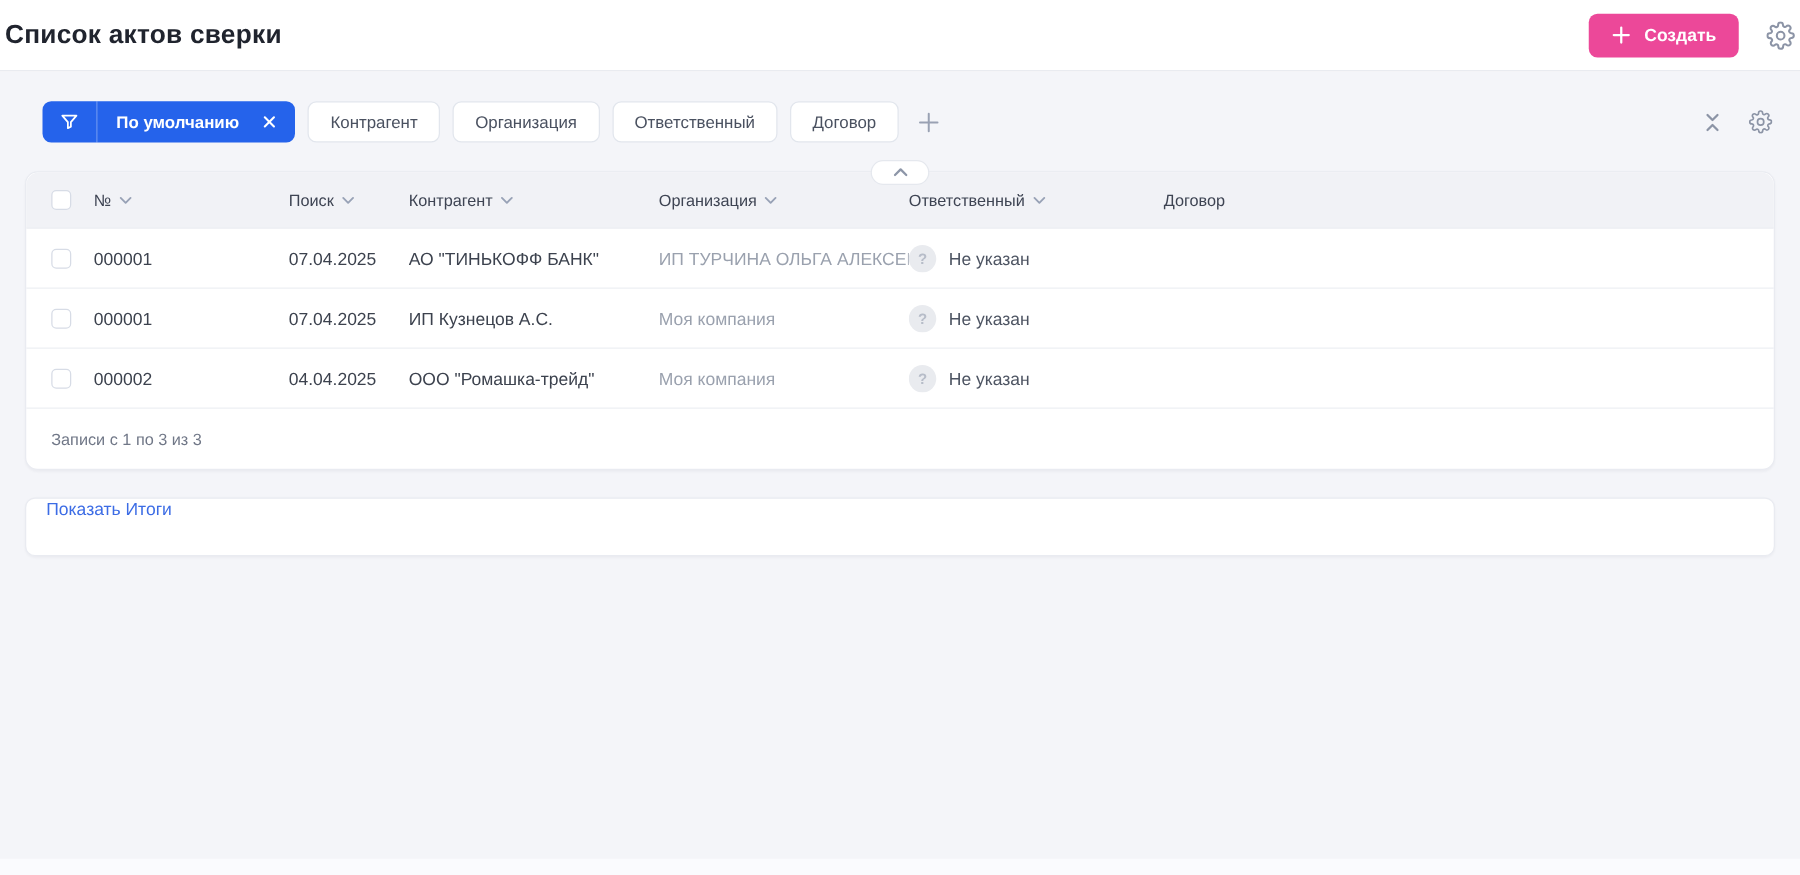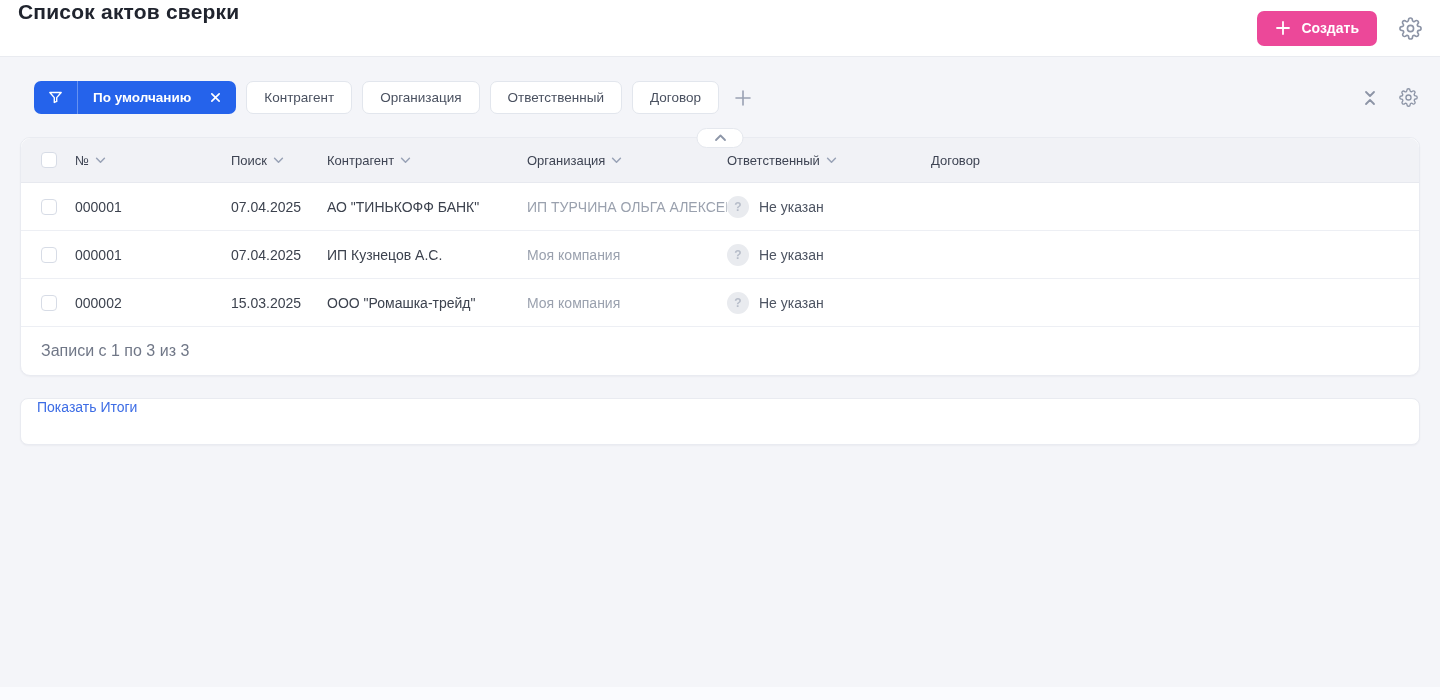--- a/index.html
+++ b/index.html
@@ -6,22 +6,22 @@
   html,body { width:1440px; height:700px; overflow:hidden; }
   body {
     font-family:"Liberation Sans","DejaVu Sans",sans-serif;
     background:#f4f5f9;
     color:#3c424e;
   }
 
   
   .app-header {
     height:57px; background:#ffffff; border-bottom:1px solid #e9ebf0;
-    display:flex; justify-content:space-between;
-    padding:0 18px;
+    display:flex; align-items:center; justify-content:space-between;
+    padding:0 4px;
   }
   .page-title { font-size:21px; font-weight:700; color:#20242e; letter-spacing:.2px; }
   .header-right { display:flex; align-items:center; gap:22px; }
   .create-btn {
     display:flex; align-items:center; gap:10px;
     background:#ec4899; color:#ffffff; border:none; cursor:pointer;
     height:35px; padding:0 18px; border-radius:7px;
     font-size:14px; font-weight:600; font-family:inherit;
   }
   .create-btn svg { display:block; }
@@ -88,21 +88,21 @@
     display:flex; align-items:center; justify-content:center;
     color:#b7bdc9; font-size:12px; font-weight:700;
   }
   .resp-name { color:#4d5462; }
   .checkbox {
     width:16px; height:16px; border:1px solid #d7dce6; border-radius:4px;
     background:#fff; cursor:pointer;
   }
   .tfooter {
     height:48px; display:flex; align-items:center; padding-left:20px;
-    font-size:16px; color:#707787;
+    font-size:13px; color:#707787;
   }
 
   
   .totals-card {
     margin:22px 20px 0 20px; height:47px;
     background:#fff; border:1px solid #e9ebf1; border-radius:8px;
     display:flex; align-items:flex-start; padding:0 16px;
     box-shadow:0 1px 2px rgba(16,24,40,.04);
   }
   .totals-link { color:#3c6ce5; font-size:14px; text-decoration:none; cursor:pointer; }
@@ -277,21 +277,21 @@
       <span class="resp-name">Не указан</span>
     </div>
     <div class="cell"></div>
   </div>
 
   <div class="tgrid trow">
     <div>
         <div class="checkbox"></div>
       </div>
     <div class="cell dark">000002</div>
-    <div class="cell dark">15.03.2025</div>
+    <div class="cell dark">04.04.2025</div>
     <div class="cell dark">ООО "Ромашка-трейд"</div>
     <div class="cell muted">Моя компания</div>
     <div class="resp-cell">
       <span class="avatar">?</span>
       <span class="resp-name">Не указан</span>
     </div>
     <div class="cell"></div>
   </div>
 
   <div class="tfooter">

